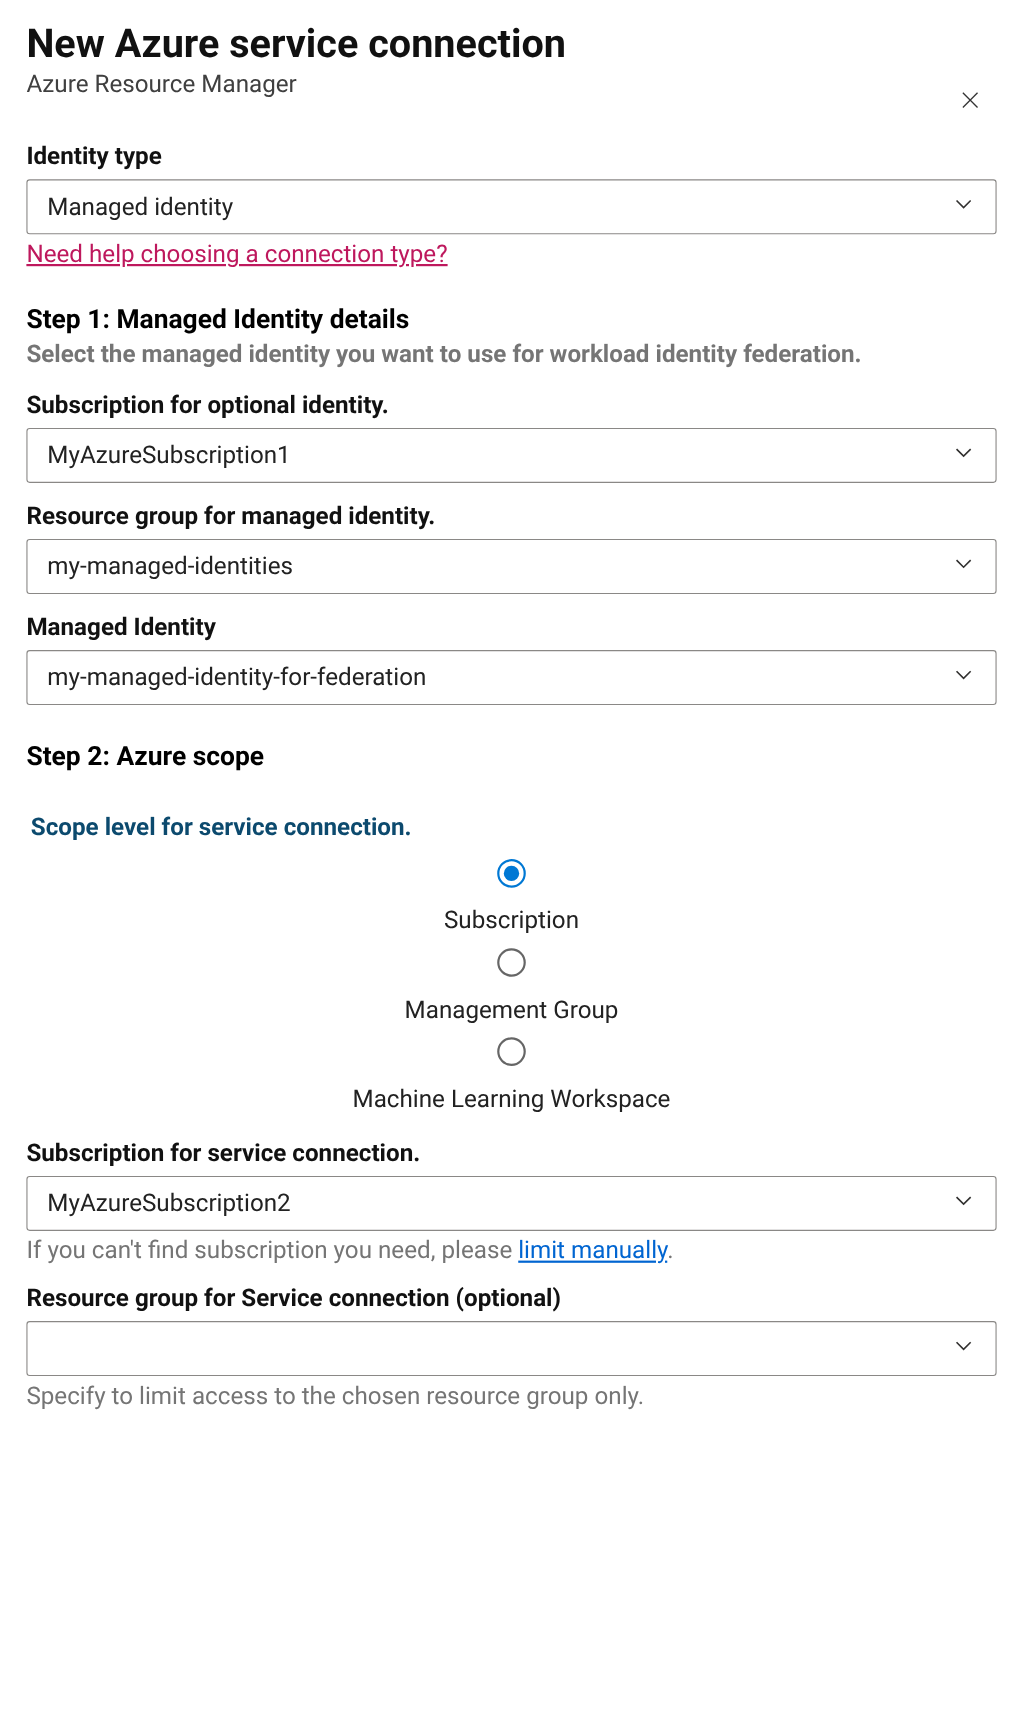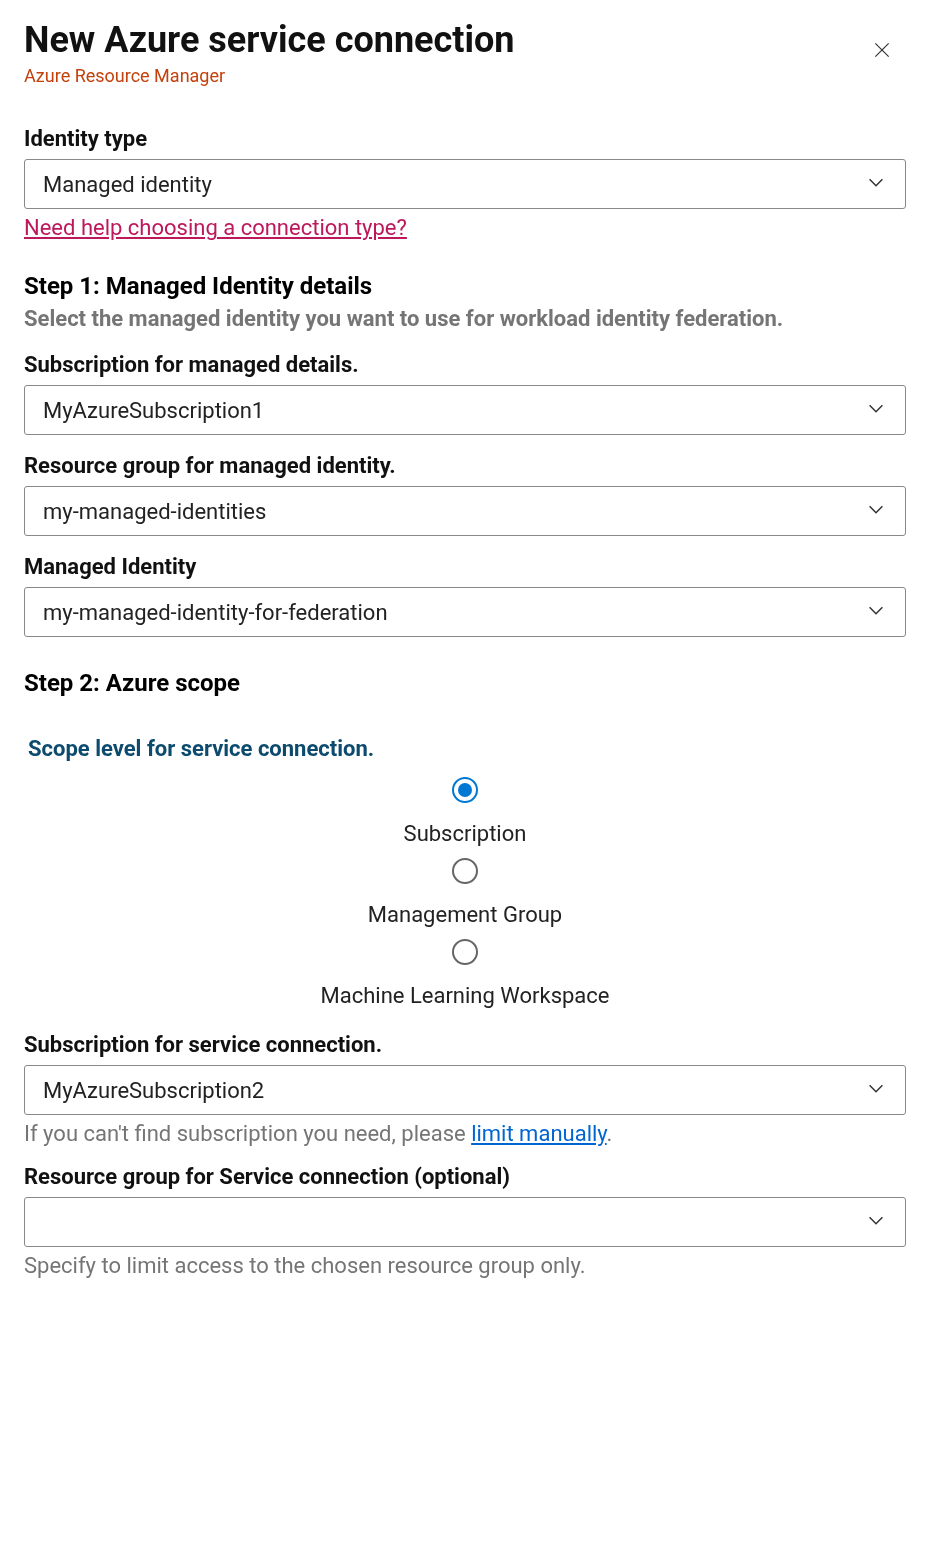--- a/index.html
+++ b/index.html
@@ -6,32 +6,32 @@
   body {
     font-family: -apple-system, BlinkMacSystemFont, "Segoe UI", Roboto, Helvetica, Arial, sans-serif;
     background: #fff;
     color: #1a1a1a;
     padding: 20px 24px;
     width: 930px;
   }
   .header-row {
     display: flex;
     justify-content: space-between;
-    align-items: flex-start;
+    align-items: flex-end;
   }
   .title {
     font-size: 36px;
     font-weight: 700;
     line-height: 1.15;
     color: #111;
     margin-bottom: 4px;
   }
   .subtitle {
-    font-size: 18px;
-    color: #c2410c;
+    font-size: 22px;
+    color: #404040;
     margin-bottom: 22px;
   }
   .close-btn {
     background: none;
     border: none;
     cursor: pointer;
     padding: 8px;
     margin-top: 12px;
     margin-right: 6px;
   }
@@ -154,21 +154,21 @@
         <polyline points="5 9 12 16 19 9"></polyline>
       </svg>
   </span>
 </div>
 <a href="#" class="help-link">Need help choosing a connection type?</a>
 
 
 <div class="step-title">Step 1: Managed Identity details</div>
 <div class="step-desc">Select the managed identity you want to use for workload identity federation.</div>
 
-<div class="field-label">Subscription for managed details.</div>
+<div class="field-label">Subscription for optional identity.</div>
 <div class="select">
   <span>MyAzureSubscription1</span>
   <span class="chev">
     <svg viewBox="0 0 24 24">
         <polyline points="5 9 12 16 19 9"></polyline>
       </svg>
   </span>
 </div>
 
 <div class="field-label">Resource group for managed identity.</div>

